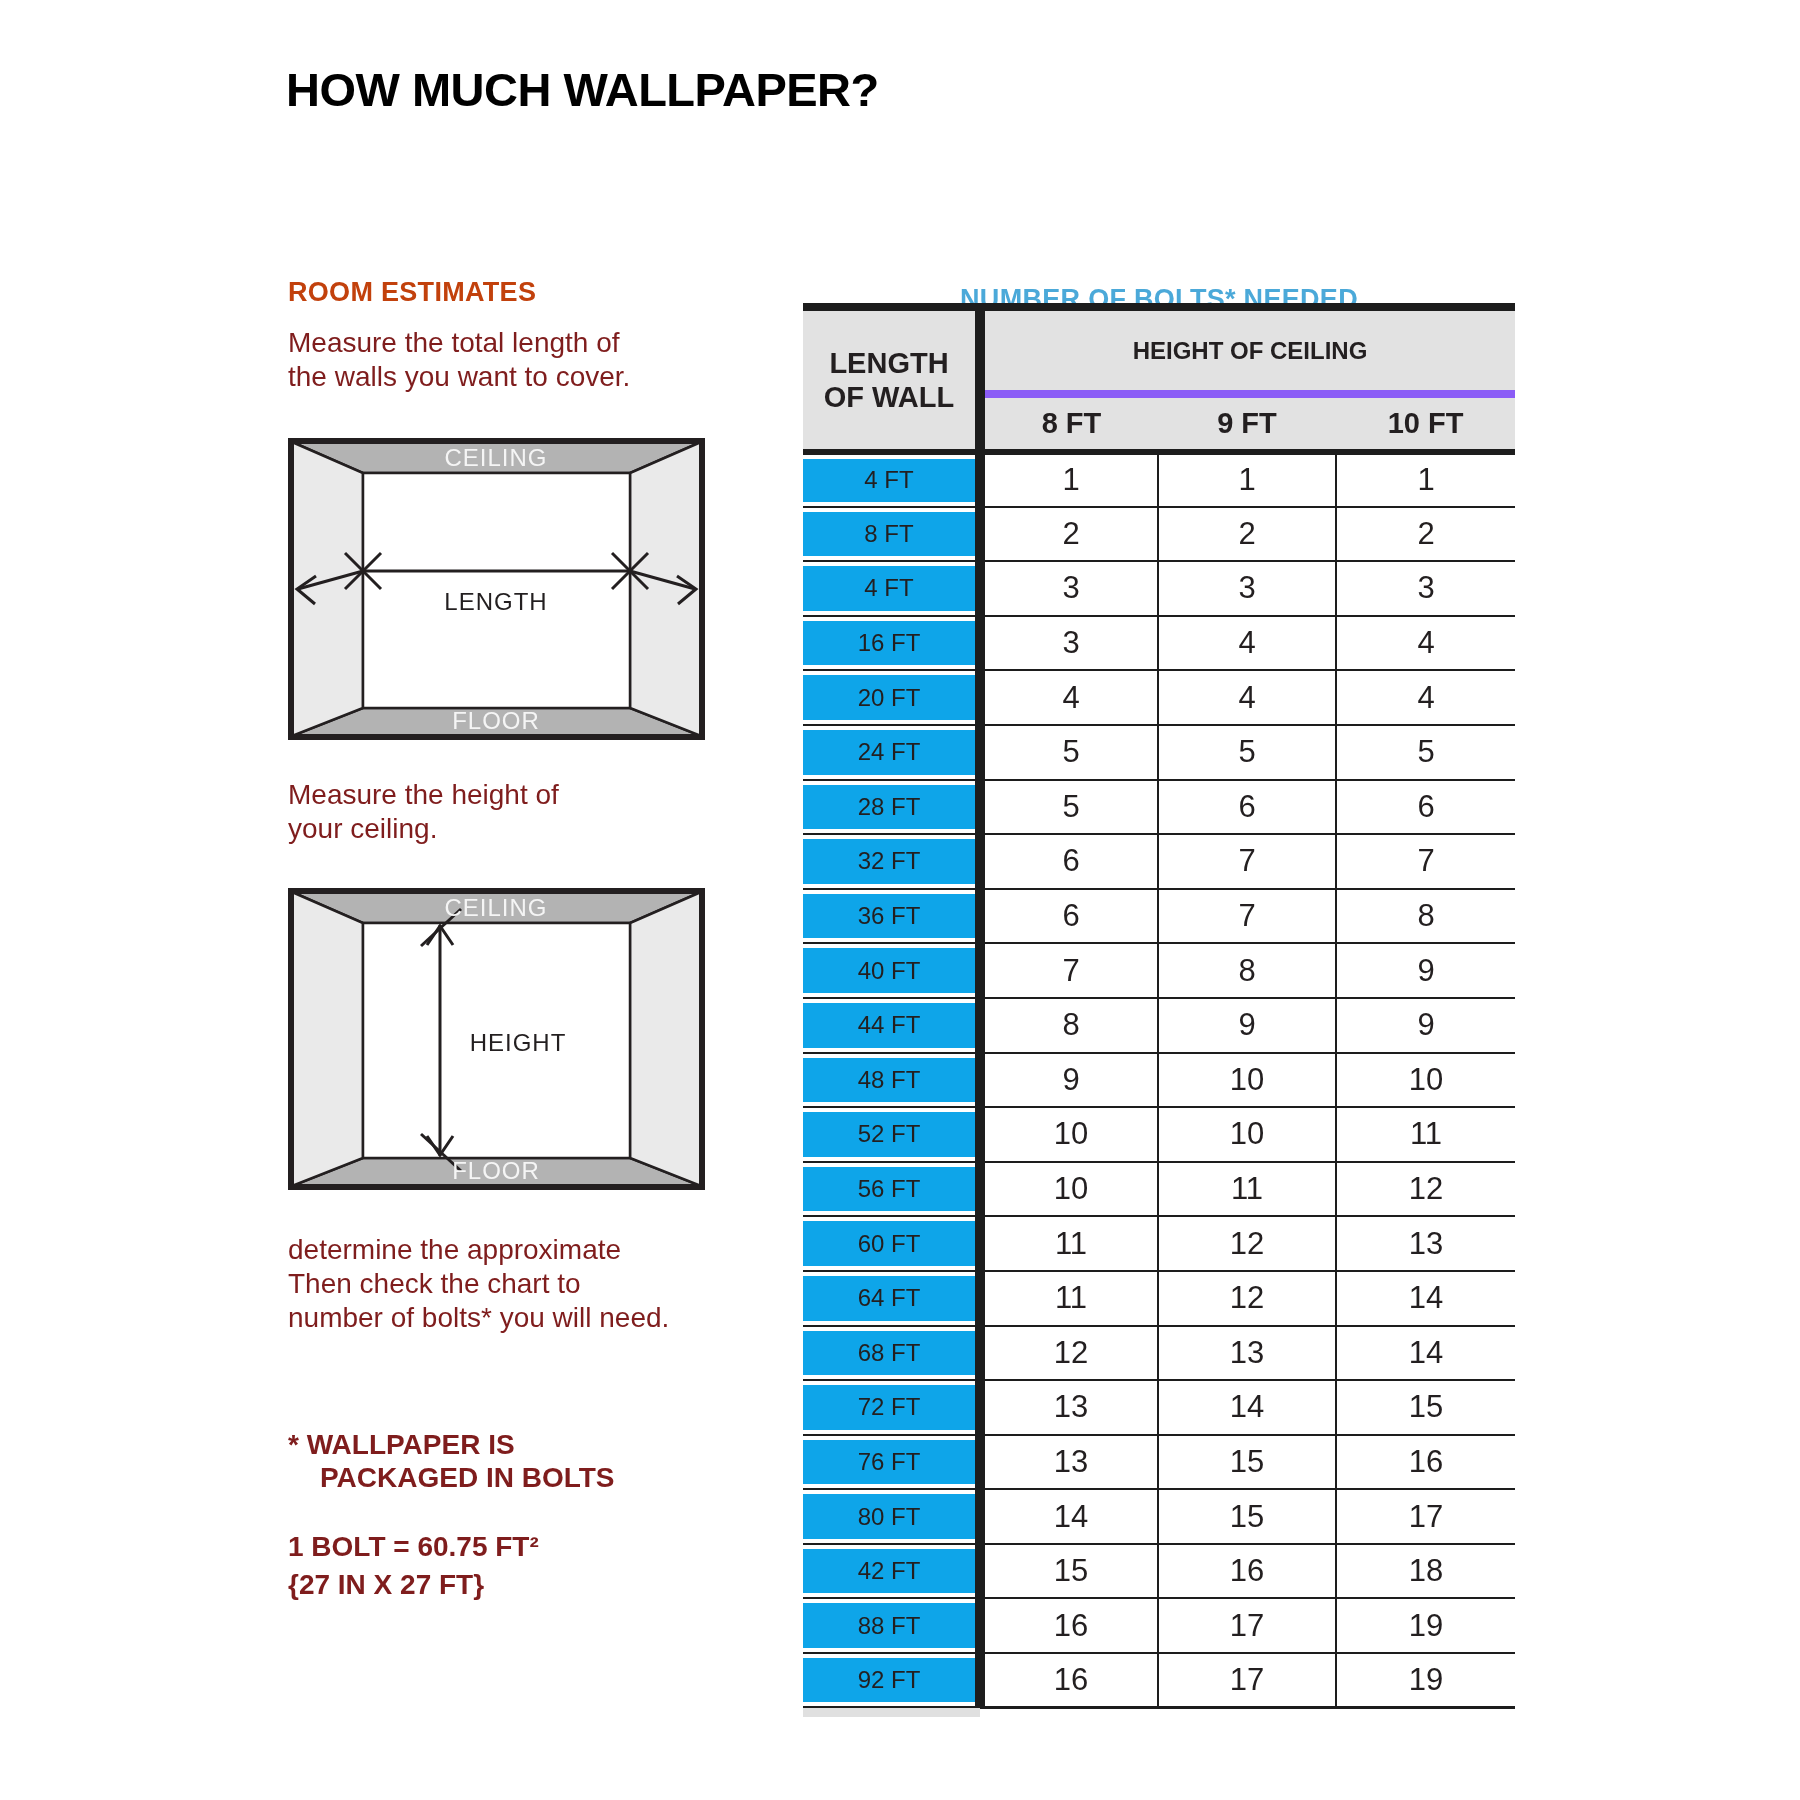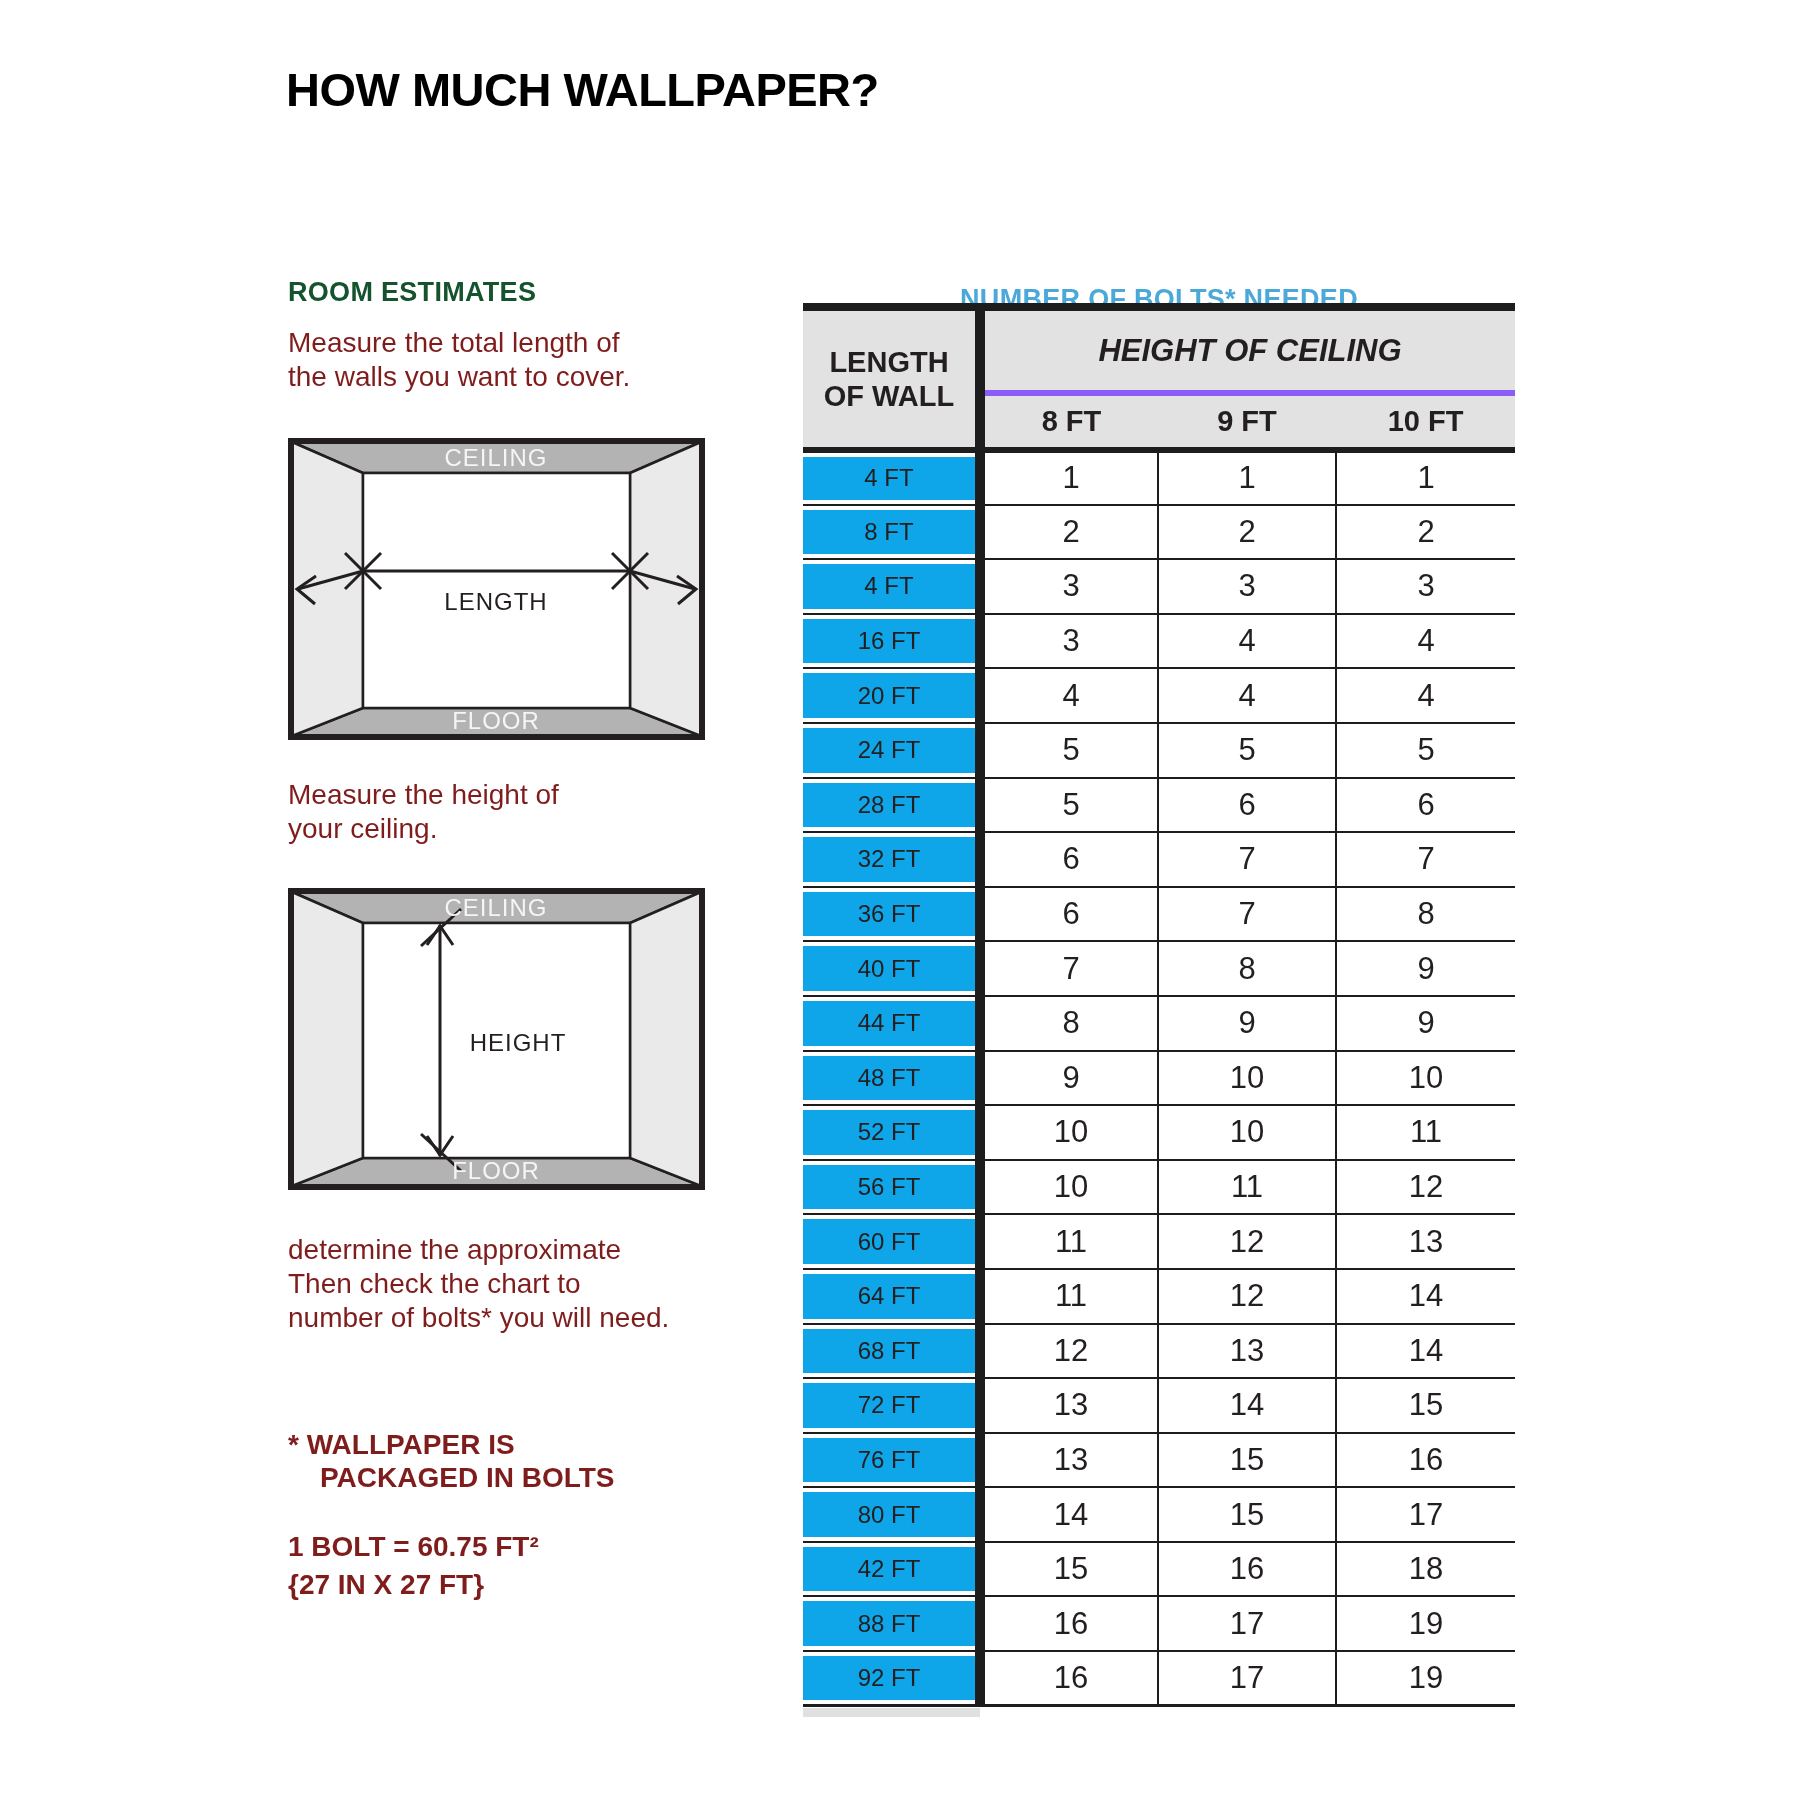--- a/index.html
+++ b/index.html
@@ -34,41 +34,41 @@
   .room-svg .meas{stroke:#231f20;stroke-width:3;fill:none;}
   .room-svg .lbl-light{fill:#f5f5f5;font-size:24px;letter-spacing:1px;text-anchor:middle;}
   .room-svg .lbl-dark{fill:#231f20;font-size:24px;letter-spacing:1px;text-anchor:middle;}
 
   
   table.bolts{position:absolute;left:803px;top:303px;width:712px;border-collapse:collapse;
               table-layout:fixed;border-top:8px solid #1d1d1d;}
   table.bolts th,table.bolts td{padding:0;text-align:center;vertical-align:middle;}
   th.corner{background:#e2e2e2;border-right:10px solid #1d1d1d;border-bottom:6px solid #1d1d1d;
             font-size:29px;font-weight:bold;line-height:34px;}
-  th.group{background:#e2e2e2;height:79px;border-bottom:6px solid #8b5cf6;
-           font-size:31px;font-weight:bold;font-style:italic;}
+  th.group{background:#e2e2e2;height:79px;border-bottom:8px solid #8b5cf6;
+           font-size:24px;font-weight:bold;}
   th.sub{background:#e2e2e2;height:51px;border-bottom:6px solid #1d1d1d;
          font-size:29px;font-weight:bold;}
   tbody tr{height:54.6px;}
   tbody th.len{background:#0ea5e9;box-shadow:inset 0 4px 0 0 #ffffff, inset 0 -4px 0 0 #ffffff;
                border-right:10px solid #1d1d1d;border-bottom:2px solid #1d1d1d;
                font-size:24px;font-weight:normal;}
   tbody td{background:#ffffff;border-bottom:2px solid #1d1d1d;font-size:31px;font-weight:normal;}
   tbody td.c2,tbody td.c3{border-left:2.5px solid #1d1d1d;}
   tbody tr:last-child th.len,tbody tr:last-child td{border-bottom:3px solid #1d1d1d;}
   .table-tail{left:803px;top:1708px;width:177px;height:9px;background:#e0e0e0;}
 </style>
 </head>
 <body>
 
 <div id="canvas">
 
   <div class="abs page-title" style="color:#000000;">HOW MUCH WALLPAPER?</div>
 
-  <div class="abs sec-head sec-head-left" style="color:#14532d;">ROOM ESTIMATES</div>
+  <div class="abs sec-head sec-head-left" style="color:#c2410c;">ROOM ESTIMATES</div>
 
   <div class="abs para para1">
     <div>Measure the total length of</div>
     <div>the walls you want to cover.</div>
   </div>
 
   <svg class="room-svg room1" viewBox="0 0 417 302">
     <polygon class="cf" points="4,4 413,4 342,35 75,35"></polygon>
     <polygon class="cf" points="4,298 413,298 342,270 75,270"></polygon>
     <polygon class="wall" points="4,4 75,35 75,270 4,298"></polygon>

